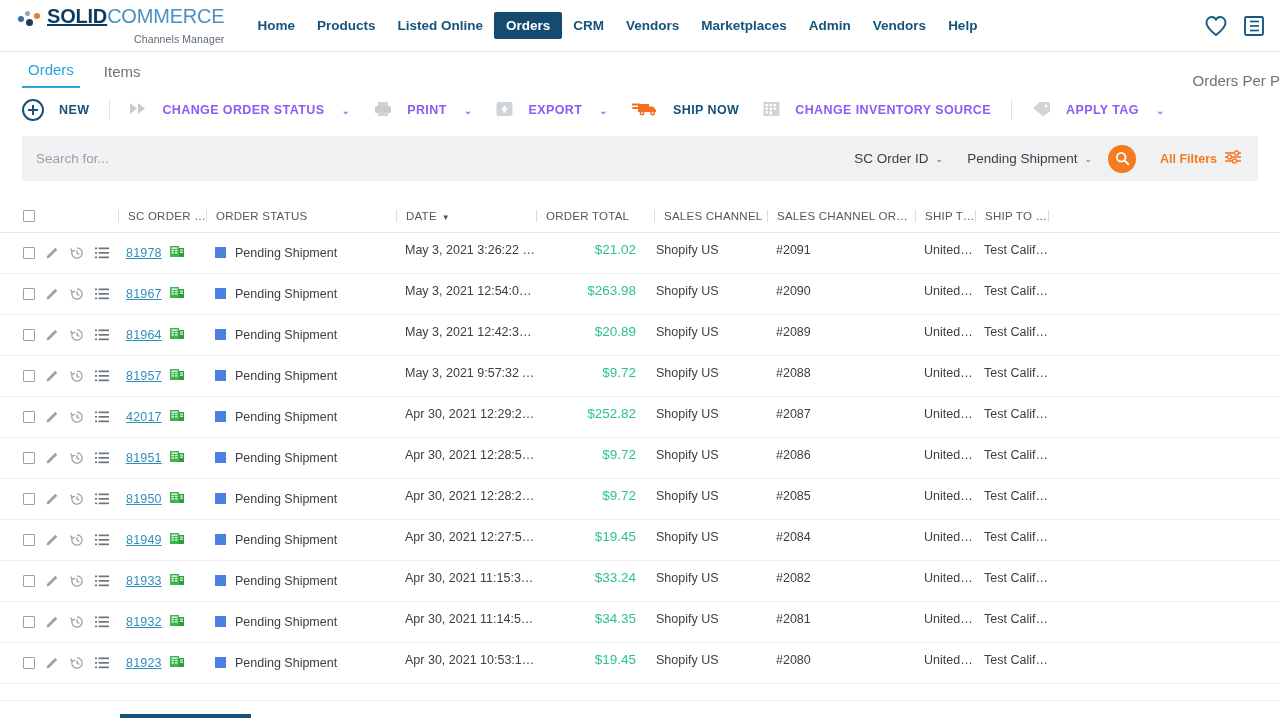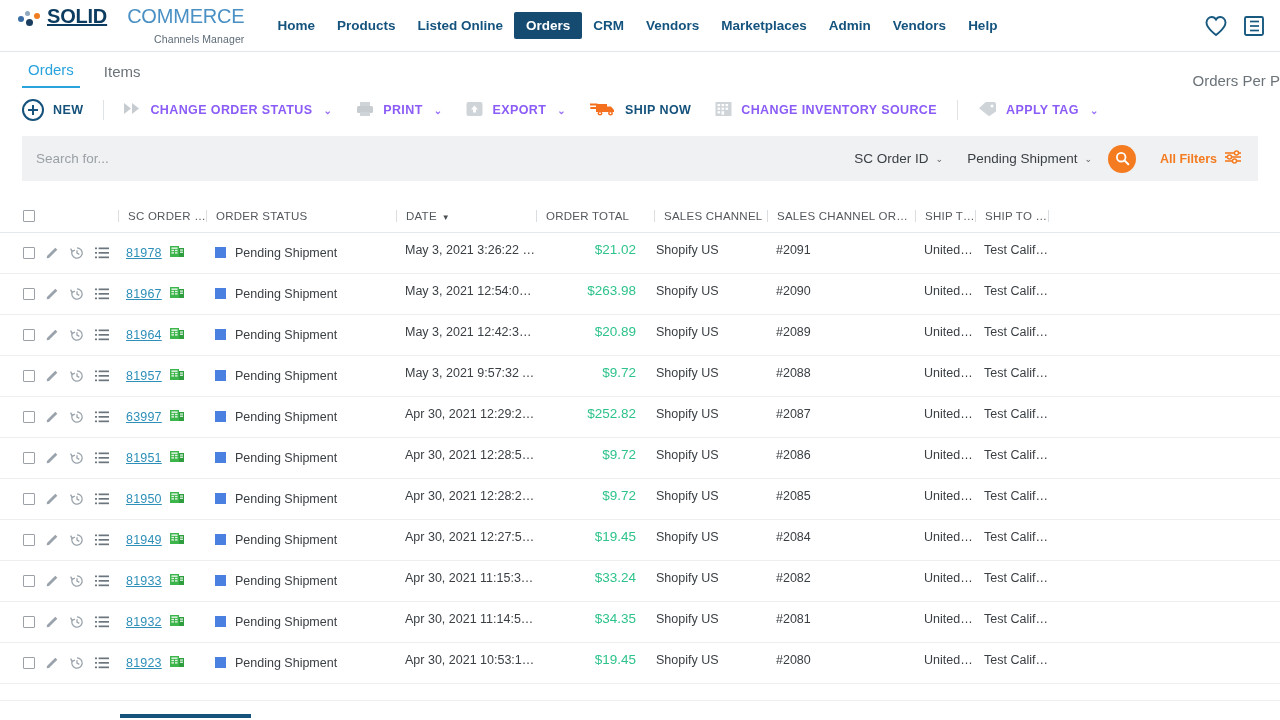--- a/index.html
+++ b/index.html
@@ -24,21 +24,21 @@
   .logo-wrap { display: flex; align-items: flex-start; margin-right: 22px; }
   .logo-dots { width: 26px; height: 20px; position: relative; margin-right: 3px; margin-top: 4px; }
   .logo-dots i { position: absolute; border-radius: 50%; display: block; }
   .d1 { width: 6px; height: 6px; background: #3a6ea5; left: 0; top: 6px; }
   .d2 { width: 5px; height: 5px; background: #8fa8bd; left: 7px; top: 1px; }
   .d3 { width: 7px; height: 7px; background: #1a3d5f; left: 8px; top: 9px; }
   .d4 { width: 6px; height: 6px; background: #f07d20; left: 16px; top: 3px; }
   .logo-text { line-height: 1; }
   .logo-line1 { font-size: 20px; font-weight: 700; letter-spacing: -0.2px; }
   .logo-solid { color: #0d3c61; text-decoration: underline; }
-  .logo-commerce { color: #4a90c4; font-weight: 400; margin-left: 20px; }
+  .logo-commerce { color: #4a90c4; font-weight: 400; }
   .logo-line2 { font-size: 10.5px; color: #5d6b78; text-align: right; margin-top: 8px; letter-spacing: 0.1px; }
 
   .nav-items { display: flex; align-items: center; gap: 0px; }
   .nav-item {
     font-size: 13.5px; font-weight: 700; color: #14537e;
     padding: 6px 11px; cursor: pointer; white-space: nowrap;
   }
   .nav-item.active { background: #154b71; color: #ffffff; border-radius: 2px; padding: 6px 12px; }
 
   .topnav-right { margin-left: auto; display: flex; align-items: center; gap: 16px; padding-right: 2px; }
@@ -58,21 +58,21 @@
     position: absolute; right: 0px; top: 20px;
     font-size: 15px; color: #6b7379; white-space: nowrap;
   }
 
   
   .toolbar {
     height: 44px; display: flex; align-items: center;
     padding: 0 22px; gap: 0;
   }
   .tb-btn {
-    display: flex; align-items: center; gap: 9px;
+    display: flex; align-items: center; gap: 15px;
     font-size: 12.5px; font-weight: 700; letter-spacing: 0.4px;
     padding: 0 12px; height: 34px; cursor: pointer; white-space: nowrap;
   }
   .tb-btn.enabled { color: #15527c; }
   .tb-btn.disabled { color: #8b5cf6; cursor: default; }
   .tb-caret { font-size: 10px; opacity: 0.9; margin-left: 2px; }
   .tb-sep { width: 1px; height: 20px; background: #dfe3e6; margin: 0 8px; }
 
   .plus-circle {
     width: 22px; height: 22px; border-radius: 50%;
@@ -675,21 +675,21 @@
                     <rect x="0" y="5" width="2" height="1.7"></rect>
                     <rect x="3.6" y="5" width="10.4" height="1.7"></rect>
                     <rect x="0" y="9.5" width="2" height="1.7"></rect>
                     <rect x="3.6" y="9.5" width="10.4" height="1.7"></rect>
                   </g>
                 </svg></span>
             </div>
           </td>
           <td>
             <div class="idcell">
-              <span class="idlink">63997</span>
+              <span class="idlink">42017</span>
               <span><svg width="14" height="13" viewBox="0 0 14 13">
                   <rect x="0" y="1" width="9" height="11" fill="#3cb54a"></rect>
                   <rect x="1.4" y="2.4" width="6.2" height="1.5" fill="#ffffff" opacity=".85"></rect>
                   <rect x="1.4" y="4.8" width="2.6" height="1.4" fill="#ffffff" opacity=".85"></rect>
                   <rect x="5" y="4.8" width="2.6" height="1.4" fill="#ffffff" opacity=".85"></rect>
                   <rect x="1.4" y="7.2" width="2.6" height="1.4" fill="#ffffff" opacity=".85"></rect>
                   <rect x="5" y="7.2" width="2.6" height="1.4" fill="#ffffff" opacity=".85"></rect>
                   <rect x="9" y="3" width="5" height="9" fill="#2f9e3f"></rect>
                   <rect x="10" y="4.4" width="3" height="1.3" fill="#ffffff" opacity=".85"></rect>
                   <rect x="10" y="6.6" width="3" height="1.3" fill="#ffffff" opacity=".85"></rect>

